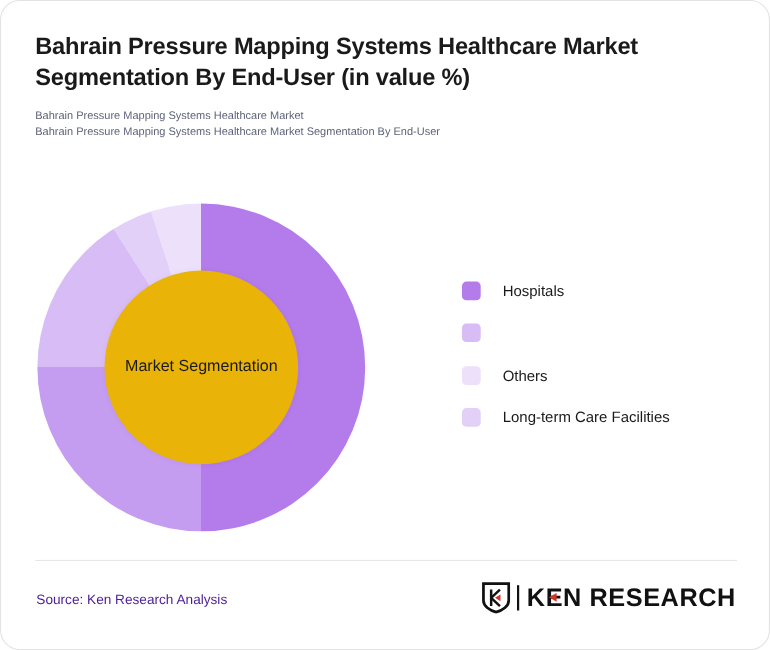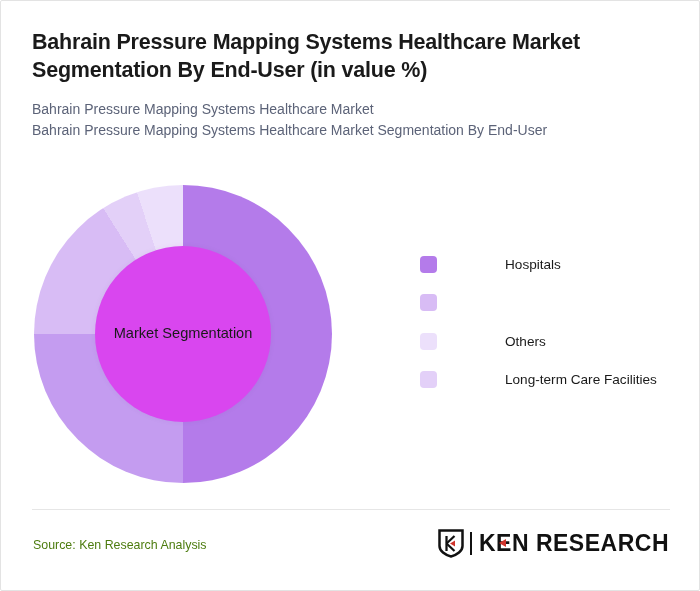--- a/index.html
+++ b/index.html
@@ -10,21 +10,21 @@
   body {
     font-family: "Liberation Sans", sans-serif;
     -webkit-font-smoothing: antialiased;
   }
   .page {
     position: relative;
     width: 700px;
     height: 591px;
     background: #ffffff;
     border: 1px solid #e3e3e3;
-    border-radius: 2px;
+    border-radius: 18px;
     box-sizing: border-box;
     overflow: hidden;
   }
 
   
   .header {
     position: absolute;
     left: 31px;
     top: 28px;
     width: 620px;
@@ -34,21 +34,21 @@
     font-weight: bold;
     color: #1a1a1a;
     line-height: 1.30;
     letter-spacing: -0.2px;
     margin: 0;
   }
   .subtitles {
     margin-top: 14px;
   }
   .subtitle {
-    font-size: 14px;
+    font-size: 10px;
     color: #5c6378;
     line-height: 1.48;
     white-space: nowrap;
   }
 
   
   .body-area {
     position: absolute;
     left: 0;
     top: 170px;
@@ -69,21 +69,21 @@
     border-radius: 50%;
   }
   .donut-hole {
     position: absolute;
     left: 50%;
     top: 50%;
     width: 176px;
     height: 176px;
     margin-left: -88px;
     margin-top: -88px;
-    background: #d946ef;
+    background: #eab308;
     border-radius: 50%;
     display: flex;
     align-items: center;
     justify-content: center;
     box-shadow: 0 0 6px rgba(0,0,0,0.045);
   }
   .donut-center-label {
     font-size: 14.6px;
     color: #1a1a1a;
     text-align: center;
@@ -94,21 +94,20 @@
   
   .legend {
     position: absolute;
     left: 419px;
     top: 74px;
   }
   .legend-item {
     display: flex;
     align-items: center;
     height: 38.5px;
-    gap: 48px;
   }
   .legend-swatch {
     width: 17px;
     height: 17px;
     border-radius: 4px;
     flex: 0 0 auto;
   }
   .legend-label {
     margin-left: 20px;
     font-size: 13.6px;
@@ -123,21 +122,21 @@
     top: 508px;
     width: 638px;
     height: 1px;
     background: #e6e6e6;
   }
   .source {
     position: absolute;
     left: 32px;
     top: 537px;
     font-size: 12.4px;
-    color: #4d7c0f;
+    color: #4c1d95;
   }
   .logo {
     position: absolute;
     right: 30px;
     top: 527px;
     display: flex;
     align-items: center;
     height: 30px;
   }
   .logo-mark {

